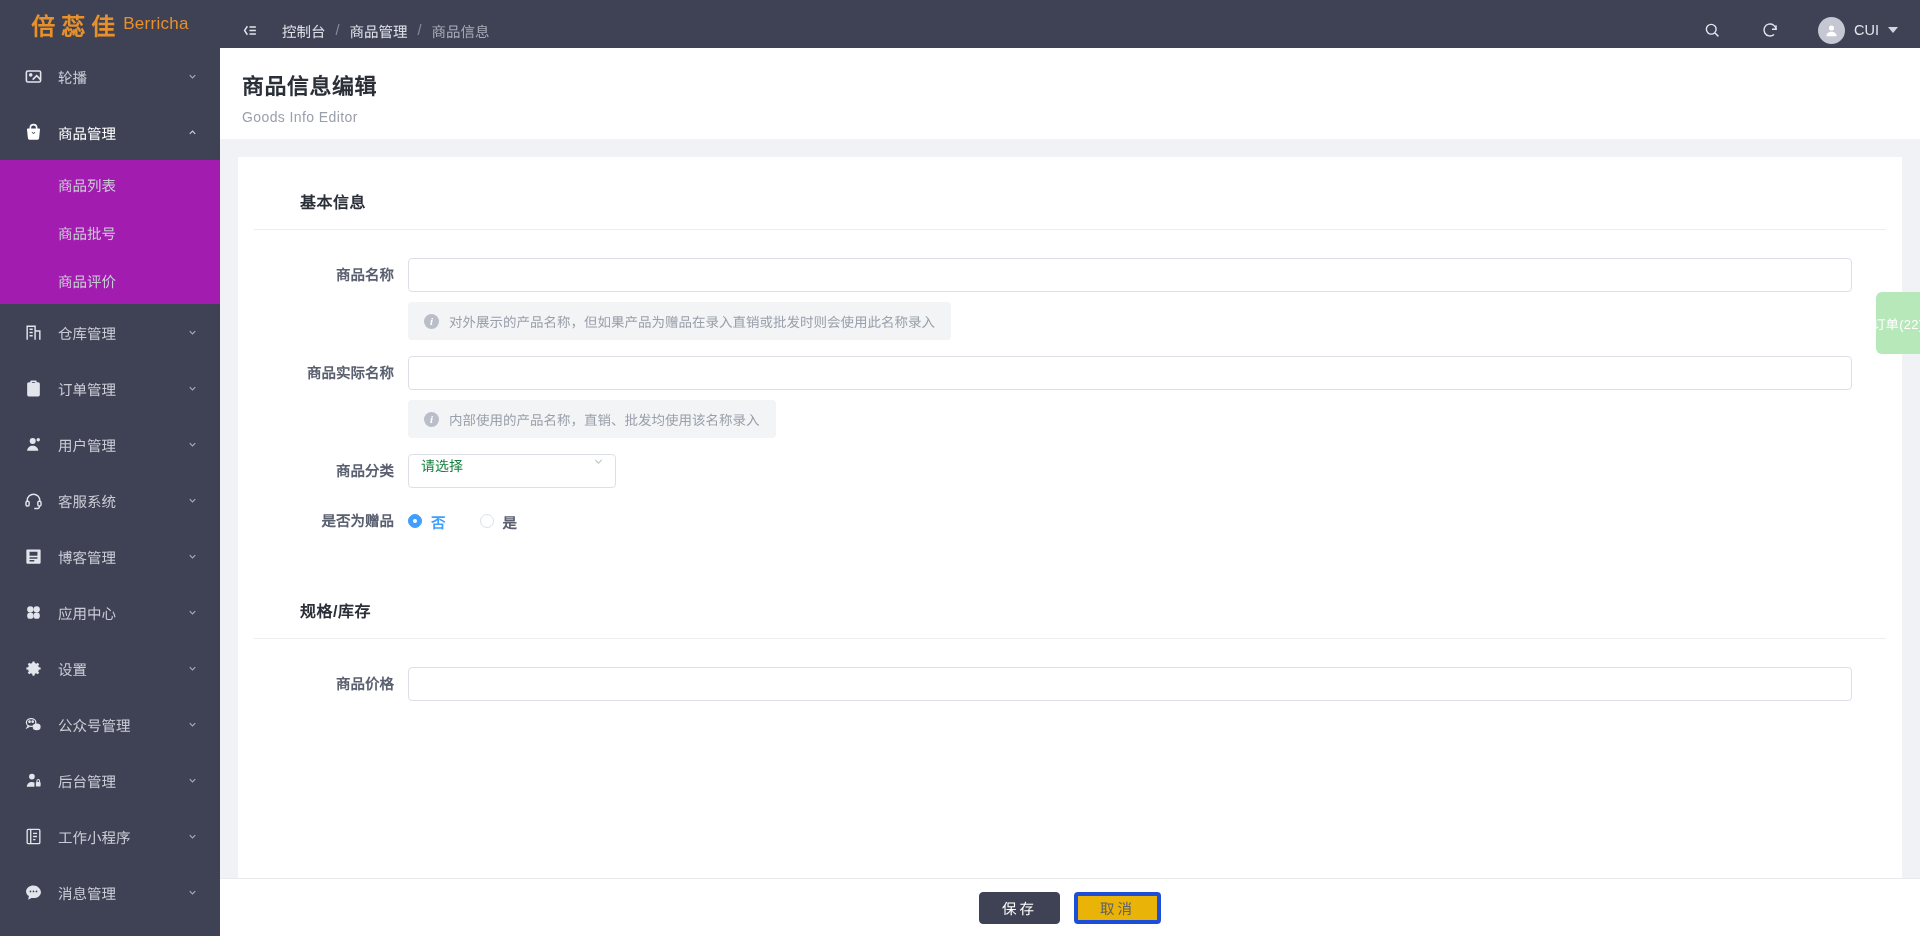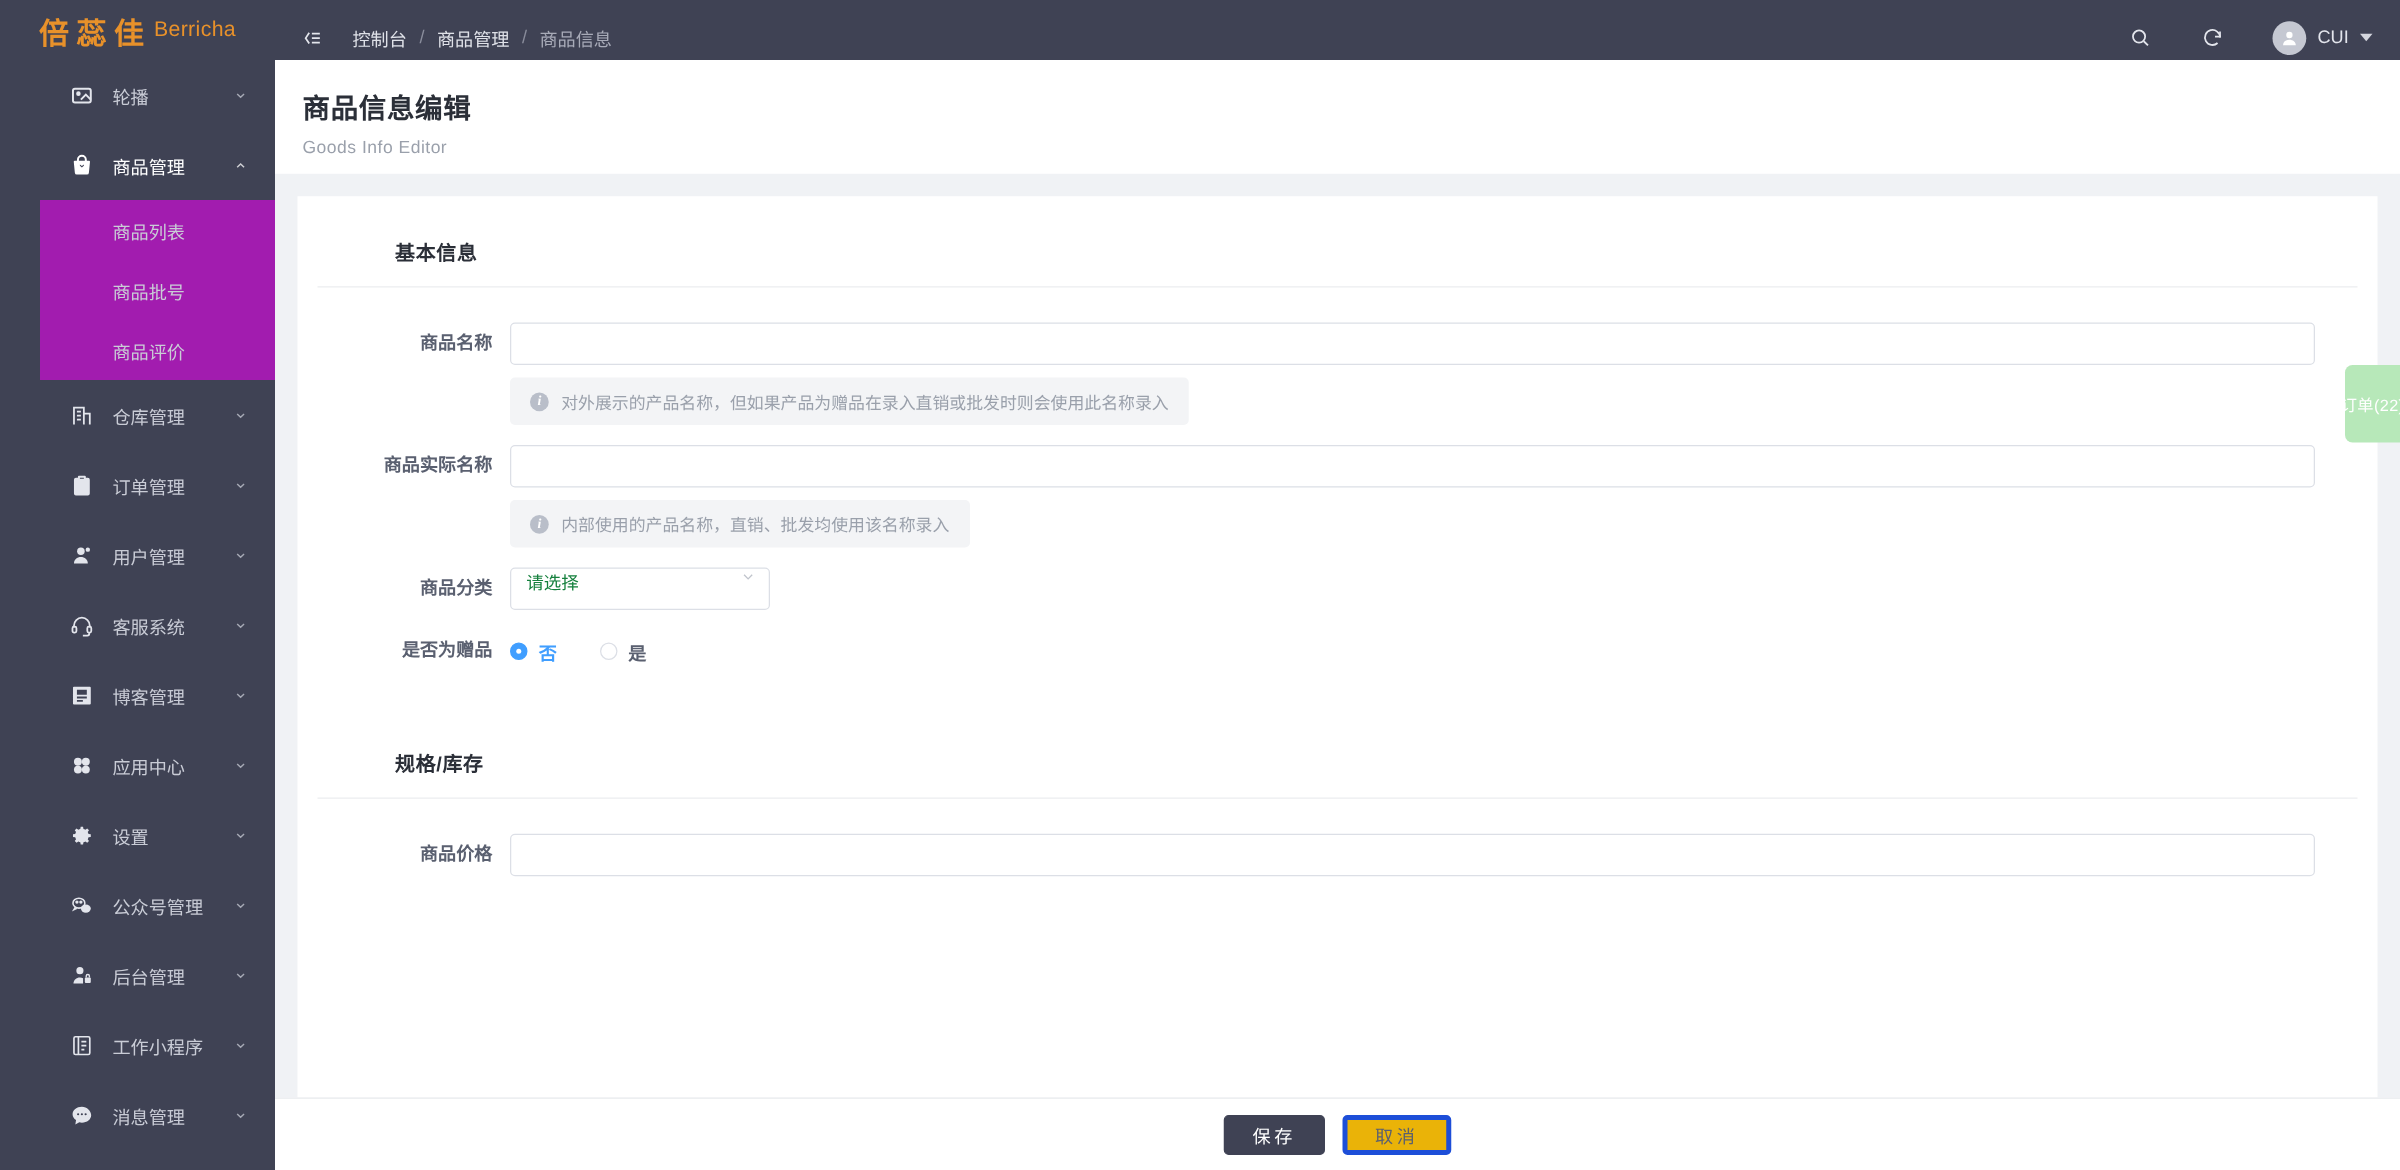--- a/index.html
+++ b/index.html
@@ -21,21 +21,21 @@
     justify-content: center; background: #3f4254;
   }
   .logo-cn {
     color: #e8912a; font-size: 24px; font-weight: 700;
     letter-spacing: 6px; font-family: "DejaVu Sans", sans-serif;
   }
   .logo-en {
     color: #e8912a; font-size: 17px; font-weight: 400;
     margin-left: 2px; letter-spacing: .3px;
   }
-  .nav { flex: 1 1 auto; overflow: hidden; margin-left: 32px; }
+  .nav { flex: 1 1 auto; overflow: hidden; }
   .nav-item {
     height: 56px; display: flex; align-items: center; padding: 0 22px;
     color: #c9ccd6; font-size: 14.5px; cursor: pointer; position: relative;
   }
   .nav-item .ico {
     width: 22px; height: 22px; flex: 0 0 22px; margin-right: 14px;
     display: flex; align-items: center; justify-content: center;
     color: #e3e5ec;
   }
   .nav-item .ico svg { width: 19px; height: 19px; display: block; }
@@ -93,21 +93,21 @@
   .page-head { background: #fff; padding: 20px 22px 14px 22px; flex: 0 0 auto; }
   .page-title { font-size: 22px; color: #2b2f38; font-weight: 700; letter-spacing: .5px; }
   .page-sub { font-size: 14px; color: #9aa0ab; margin-top: 9px; letter-spacing: .4px; }
 
   
   .content-scroll { flex: 1 1 auto; overflow: hidden; padding: 18px 18px 0 18px; position: relative; }
   .card { background: #fff; padding: 32px 0 0 0; min-height: 1200px; }
 
   .section-title {
     font-size: 16px; color: #2b2f38; font-weight: 700;
-    padding: 0 0 16px 62px; letter-spacing: .5px; margin-left: 16px;
+    padding: 0 0 16px 62px; letter-spacing: .5px;
   }
   .divider { height: 1px; background: #ebedf0; margin: 0 16px 28px 16px; }
 
   .form-row { display: flex; align-items: flex-start; margin-bottom: 16px; }
   .form-label {
     width: 170px; flex: 0 0 170px; text-align: right; padding-right: 14px;
     font-size: 14.5px; color: #5a6070; line-height: 34px; font-weight: 600;
   }
   .form-ctrl { flex: 1 1 auto; padding-right: 50px; }
   .txt-input {

